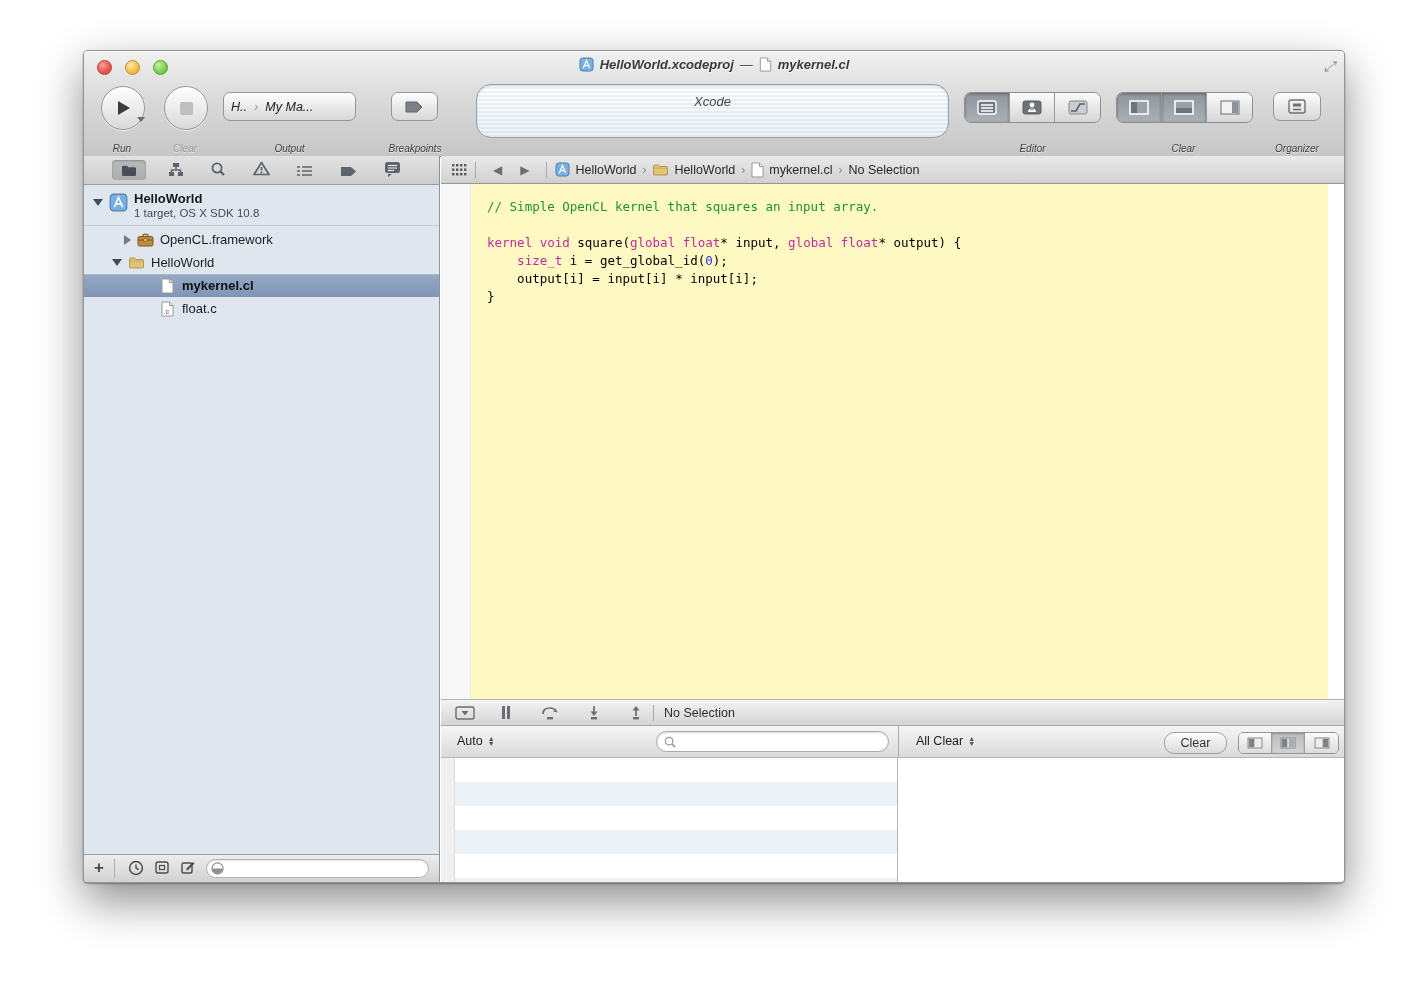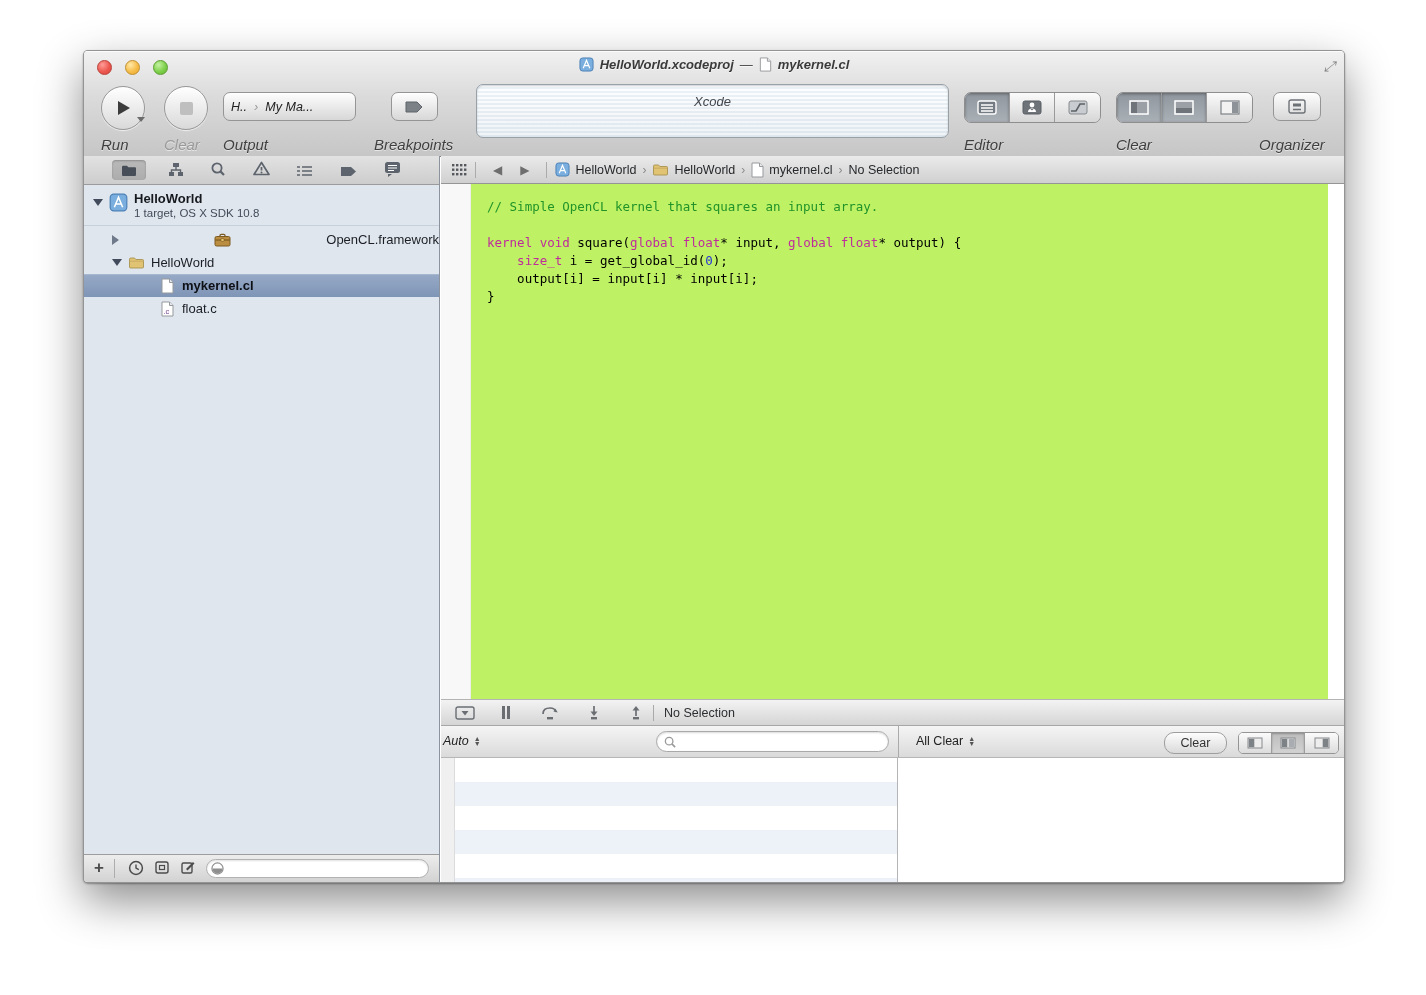--- a/index.html
+++ b/index.html
@@ -8,25 +8,25 @@
     box-shadow:0 1px 2px rgba(0,0,0,.35),0 18px 45px rgba(0,0,0,.45);border:1px solid rgba(60,60,60,.55);background:#fff;box-sizing:border-box;}
   
   .header{position:absolute;left:0;top:0;right:0;height:105px;background:linear-gradient(#f1f1f1,#dcdcdc 40%,#c6c6c6);border-bottom:1px solid #7f7f7f;box-shadow:inset 0 1px 0 rgba(255,255,255,.75);font-style:italic;}
   .traffic{position:absolute;top:9px;width:13px;height:13px;border-radius:50%;}
   .t-red{left:13px;background:radial-gradient(circle at 35% 30%,#ff9d97,#ec5850 55%,#d94640);border:1px solid #b93d36;}
   .t-yellow{left:41px;background:radial-gradient(circle at 35% 30%,#ffe9a8,#f6bd49 55%,#eaa832);border:1px solid #c08e2e;}
   .t-green{left:69px;background:radial-gradient(circle at 35% 30%,#c4f2a2,#7fd04c 55%,#62b433);border:1px solid #5a9e2f;}
   .win-title{position:absolute;top:6px;left:0;right:0;display:flex;justify-content:center;align-items:center;gap:6px;font-size:13px;color:#3a3a3a;font-weight:bold;text-shadow:0 1px 0 rgba(255,255,255,.6);}
   .fullscreen{position:absolute;right:9px;top:7px;font-size:14px;color:#7e7e7e;}
   .round-btn{position:absolute;top:35px;width:42px;height:42px;border-radius:50%;background:linear-gradient(#ffffff,#d9d9d9);border:1px solid #979797;box-shadow:0 1px 1px rgba(255,255,255,.7), inset 0 1px 0 #fff;display:flex;align-items:center;justify-content:center;}
-  .tb-label{position:absolute;top:85px;font-size:15px;color:#3f3f3f;text-shadow:0 1px 0 rgba(255,255,255,.55);}
+  .tb-label{position:absolute;top:92px;font-size:10px;color:#3f3f3f;text-align:center;text-shadow:0 1px 0 rgba(255,255,255,.55);}
   .pill{position:absolute;top:41px;height:29px;border-radius:7px;background:linear-gradient(#fefefe,#d7d7d7);border:1px solid #959595;box-shadow:inset 0 1px 0 #fff;display:flex;align-items:center;box-sizing:border-box;}
   .scheme-part{font-size:12.5px;color:#222;padding:0 7px;white-space:nowrap;}
   .scheme-sep{color:#999;font-size:13px;}
-  .activity{position:absolute;left:392px;top:33px;width:473px;height:54px;border-radius:7px;border:1px solid #98a0a8;box-sizing:border-box;
+  .activity{position:absolute;left:392px;top:33px;width:473px;height:54px;border-radius:15px;border:1px solid #98a0a8;box-sizing:border-box;
     background:repeating-linear-gradient(180deg,rgba(255,255,255,.5) 0 2px,rgba(220,230,238,.45) 2px 4px),linear-gradient(#fafdfe,#e0e8ee);box-shadow:inset 0 1px 2px rgba(130,140,150,.4);}
   .activity .act-text{position:absolute;top:9px;left:0;right:0;text-align:center;font-size:13px;color:#41464d;}
   .seg{position:absolute;top:41px;height:29px;display:flex;border:1px solid #8e8e8e;border-radius:7px;overflow:hidden;box-shadow:inset 0 1px 0 rgba(255,255,255,.6);}
   .seg .s{width:45px;height:100%;display:flex;align-items:center;justify-content:center;background:linear-gradient(#fbfbfb,#d6d6d6);border-right:1px solid #9a9a9a;box-sizing:border-box;}
   .seg .s:last-child{border-right:none;}
   .seg .s.sel{background:linear-gradient(#8f969d,#a9b0b6);box-shadow:inset 0 1px 3px rgba(0,0,0,.35);}
   
   .content{position:absolute;left:0;top:105px;right:0;bottom:0;}
   .navigator{position:absolute;left:0;top:0;bottom:0;width:356px;background:#dfe6ee;border-right:1px solid #8d939c;box-sizing:border-box;}
   .navbar{position:absolute;left:0;top:0;right:0;height:28px;background:linear-gradient(#e2e2e2,#cdcdcd);border-bottom:1px solid #9b9b9b;}
@@ -47,21 +47,21 @@
   .fb-icon{position:absolute;top:5px;color:#4c4c4c;display:flex;align-items:center;justify-content:center;}
   .fb-field{position:absolute;left:122px;right:10px;top:4px;height:19px;border-radius:10px;background:#fff;border:1px solid #b2b2b2;box-shadow:inset 0 1px 2px rgba(0,0,0,.12);display:flex;align-items:center;padding-left:4px;box-sizing:border-box;}
   .v-divider{position:absolute;left:30px;top:4px;bottom:4px;width:1px;background:#adadad;}
   
   .editor-col{position:absolute;left:357px;top:0;right:0;bottom:0;background:#fff;}
   .jumpbar{position:absolute;left:0;top:0;right:0;height:28px;background:linear-gradient(#eaeaea,#d0d0d0);border-bottom:1px solid #959595;display:flex;align-items:center;font-size:12.5px;color:#26282b;box-sizing:border-box;}
   .jb-sep{width:1px;height:16px;background:#ababab;margin:0 8px;}
   .jb-arrow{font-size:12px;color:#6e6e6e;padding:0 9px;}
   .crumb{display:flex;align-items:center;gap:5px;white-space:nowrap;}
   .crumb-sep{color:#8b8b8b;margin:0 6px;font-size:12px;}
-  .editor-body{position:absolute;left:0;top:28px;right:16px;height:515px;background:#bef264;}
+  .editor-body{position:absolute;left:0;top:28px;right:16px;height:515px;background:#fef9c3;}
   .gutter{position:absolute;left:0;top:0;bottom:0;width:29px;background:#f8f8f8;border-right:1px solid #ececec;}
   .code{position:absolute;left:46px;top:14px;right:10px;font-family:"DejaVu Sans Mono","Liberation Mono",monospace;font-size:12.5px;line-height:18px;white-space:pre;}
   
   .dbg-bar{position:absolute;left:0;top:543px;right:0;height:27px;background:linear-gradient(#f3f3f3,#d5d5d5);border-top:1px solid #b3b3b3;border-bottom:1px solid #a7a7a7;box-sizing:border-box;display:flex;align-items:center;}
   .dbg-ic{display:flex;align-items:center;justify-content:center;color:#5e6166;}
   .dbg-sep{width:1px;height:16px;background:#a9a9a9;margin:0 10px;}
   .dbg-noselect{font-size:12.5px;color:#2c2e31;}
   .dbg-head{position:absolute;left:0;top:570px;right:0;height:32px;background:linear-gradient(#f5f5f5,#dadada);border-bottom:1px solid #b6b6b6;box-sizing:border-box;}
   .dd{display:inline-flex;align-items:center;gap:5px;font-size:12.5px;color:#222;}
   .dd-arrows{display:inline-flex;flex-direction:column;line-height:5px;font-size:7px;color:#555;}
@@ -232,21 +232,21 @@
         <div class="proj-row">
           <span class="disc exp" style="position:absolute;left:9px;top:12px;"></span>
           <span style="position:absolute;left:25px;top:6px;"><svg width="19" height="19" viewBox="0 0 16 16">
                 <rect x="1" y="1" width="14" height="14" rx="3" fill="#79aede" stroke="#4b80b6"></rect>
                 <path d="M4.5 12 L8 3.5 L11.5 12 M5.8 9.2 L10.2 9.2" stroke="#fff" stroke-width="1.3" fill="none"></path>
               </svg></span>
           <div class="proj-name">HelloWorld</div>
           <div class="proj-sub">1 target, OS X SDK 10.8</div>
         </div>
         <div class="tree-rows">
-            <div class="trow" style="padding-left: 28px; justify-content: space-between;">
+            <div class="trow" style="padding-left: 40px;">
               <span class="disc col"></span>
               <span class="ticon">
                 <svg width="17" height="14" viewBox="0 0 17 14">
                   <path d="M6 3.5 V2.6 Q6 1.4 7.2 1.4 L9.8 1.4 Q11 1.4 11 2.6 V3.5" fill="none" stroke="#7c5a22" stroke-width="1.3"></path>
                   <rect x="1" y="3.5" width="15" height="9.5" rx="1.5" fill="#bb8d40" stroke="#7c5a22"></rect>
                   <rect x="1" y="6.3" width="15" height="1.5" fill="#8a6526"></rect>
                   <rect x="7" y="5.4" width="3" height="3" rx="0.6" fill="#ecc96e" stroke="#7c5a22" stroke-width="0.7"></rect>
                 </svg>
               </span>
               <span>OpenCL.framework</span>
@@ -416,21 +416,21 @@
               <path d="M7 10 V3" stroke="#6a6e73" stroke-width="1.7"></path>
               <path d="M3.5 4.5 L7 0 L10.5 4.5 Z" fill="#6a6e73"></path>
               <rect x="4" y="11" width="6" height="2.4" fill="#6a6e73"></rect>
             </svg>
           </span>
         <span class="dbg-sep"></span>
         <span class="dbg-noselect">No Selection</span>
       </div>
 
       <div class="dbg-head">
-        <span class="dd" style="position:absolute;left:2px;top:8px;font-style:italic;">
+        <span class="dd" style="position:absolute;left:16px;top:8px;">
           <span>Auto</span>
           <span class="dd-arrows">
               <span>▲</span>
               <span>▼</span>
             </span>
         </span>
         <div class="search-field">
           <span style="display:inline-flex;">
               <svg width="12" height="12" viewBox="0 0 14 14">
                 <circle cx="6" cy="6" r="4.4" fill="none" stroke="#9a9a9a" stroke-width="1.5"></circle>

